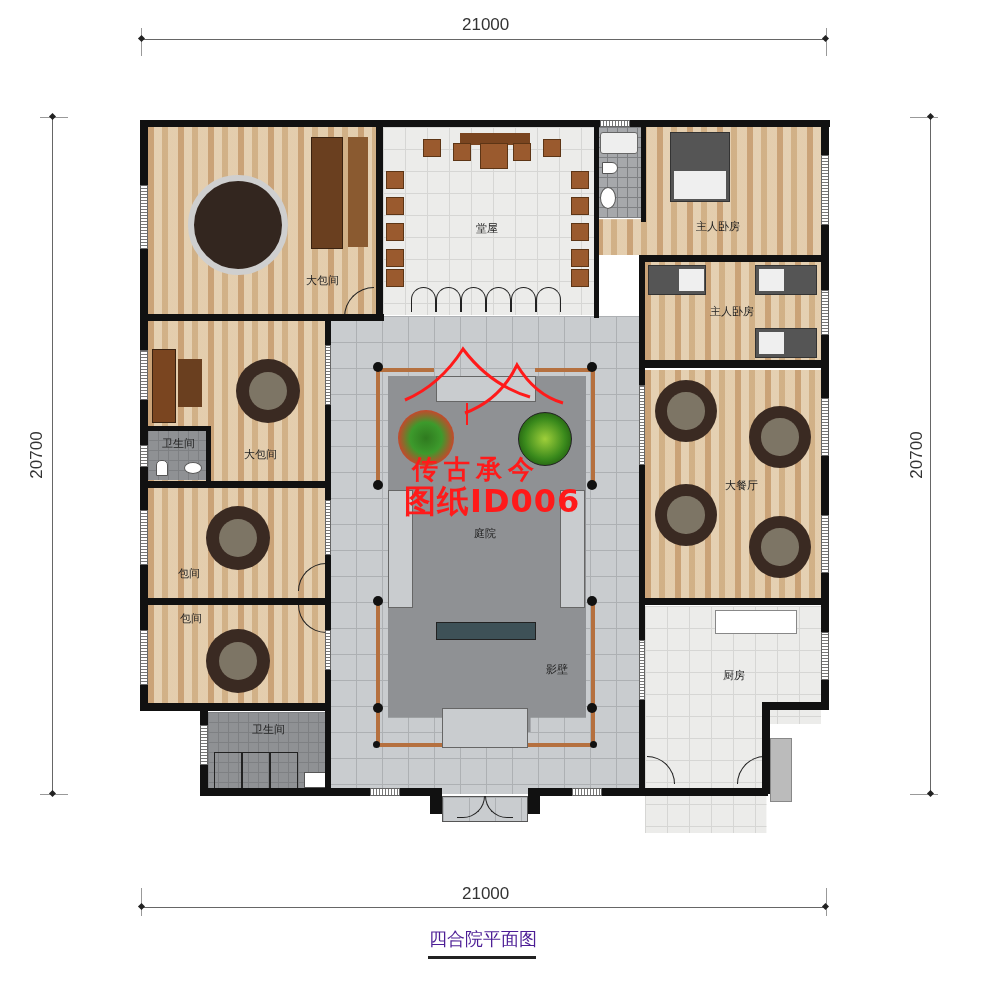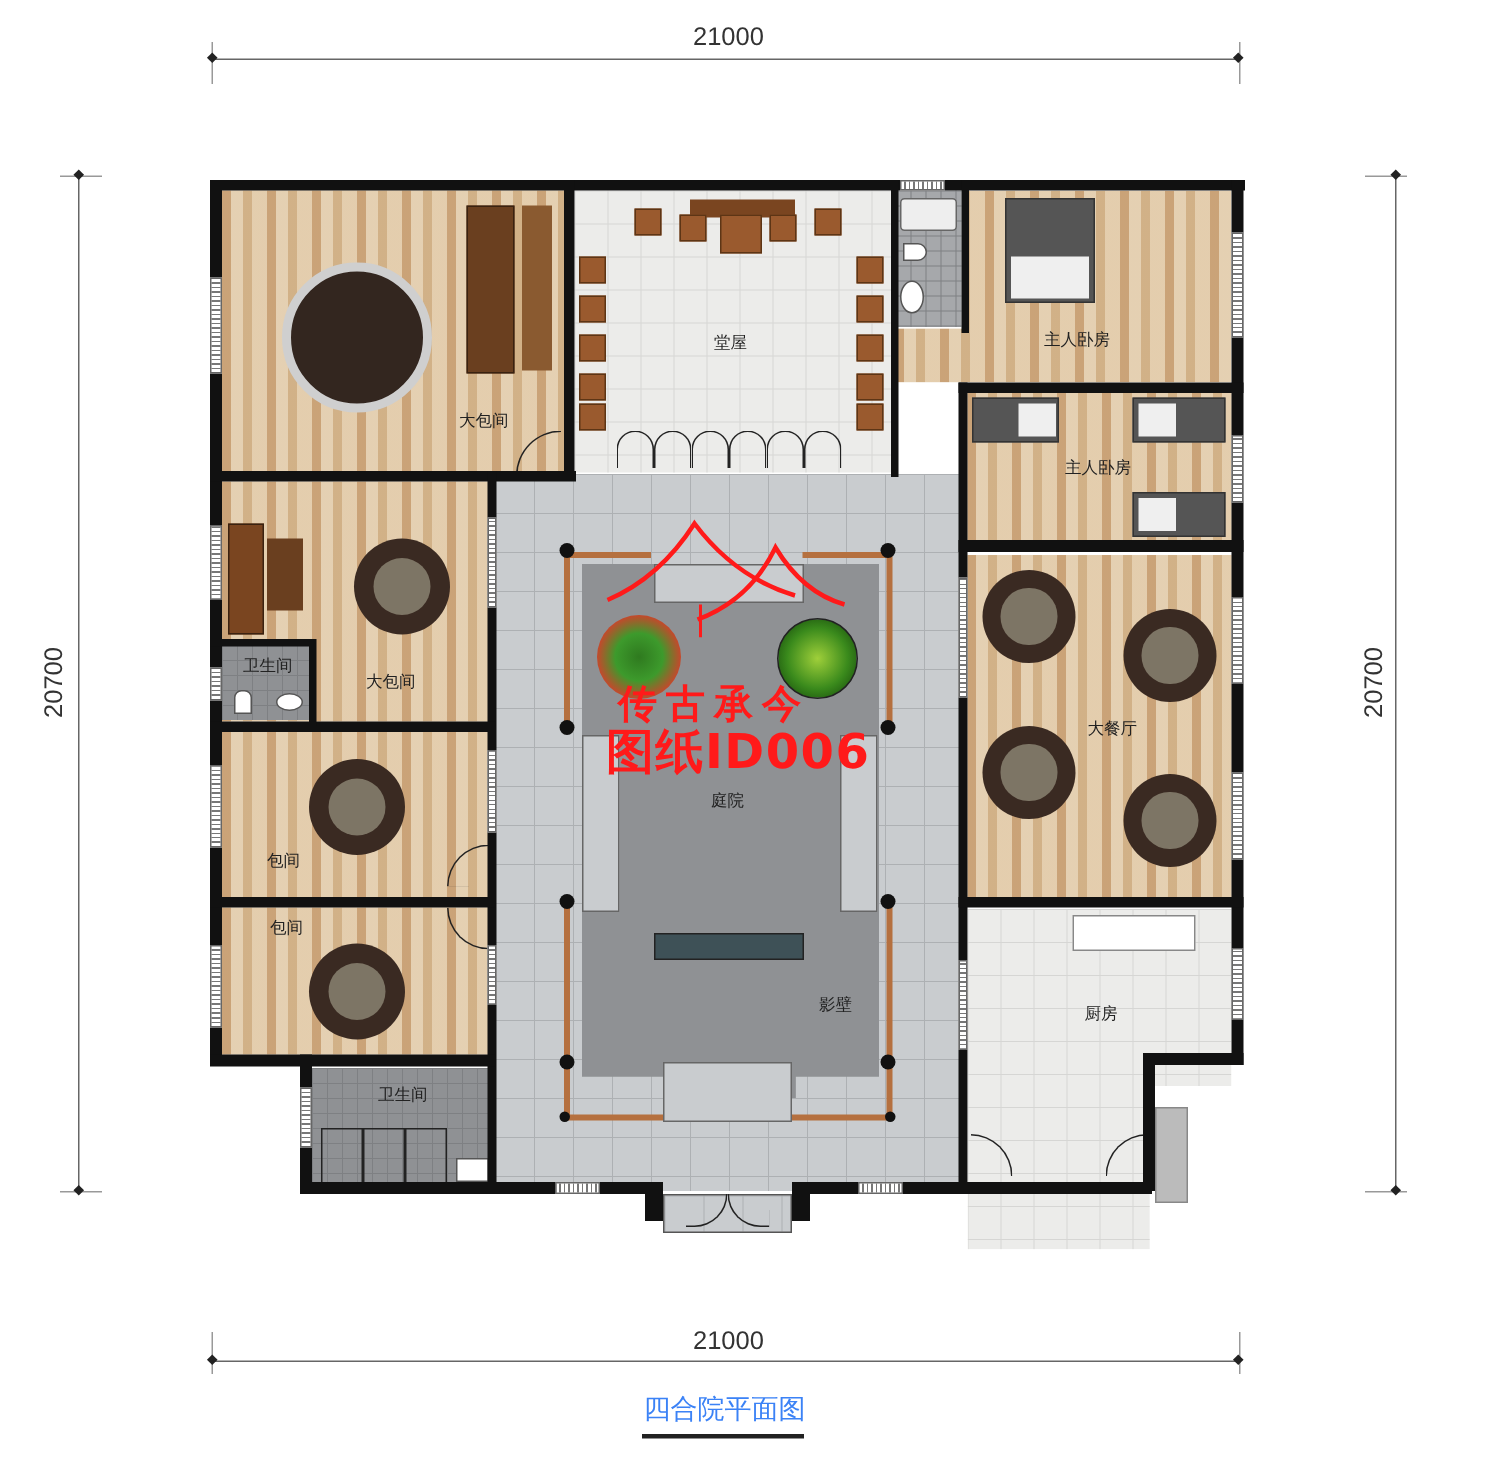--- a/index.html
+++ b/index.html
@@ -290,15 +290,15 @@
   <svg class="abs" style="left:395px;top:345px;" width="185" height="80">
     <path d="M10 55 Q45 40 68 4 Q95 40 135 52" stroke="#ff1a1a" stroke-width="3" fill="none"></path>
     <path d="M70 68 Q105 55 122 20 Q140 50 168 58" stroke="#ff1a1a" stroke-width="3" fill="none"></path>
     <line x1="72" y1="58" x2="72" y2="80" stroke="#ff1a1a" stroke-width="2"></line>
   </svg>
   <div class="wm" style="left:412px;top:432px;font-size:26px;letter-spacing:6px;margin-top:20px;">传古承今</div>
   <div class="wm" style="left:404px;top:480px;font-size:32px;letter-spacing:1px;">图纸ID006</div>
 </div>
 
 <div>
-  <div class="abs" style="left:429px;top:927px;font-size:18px;color:#3b82f6;font-family:'DejaVu Sans',sans-serif;">四合院平面图</div>
+  <div class="abs" style="left:429px;top:927px;font-size:18px;color:#4c1d95;font-family:'DejaVu Sans',sans-serif;">四合院平面图</div>
   <div class="abs" style="left:428px;top:956px;width:108px;height:3px;background:#222;"></div>
 </div>
 
 </body></html>

